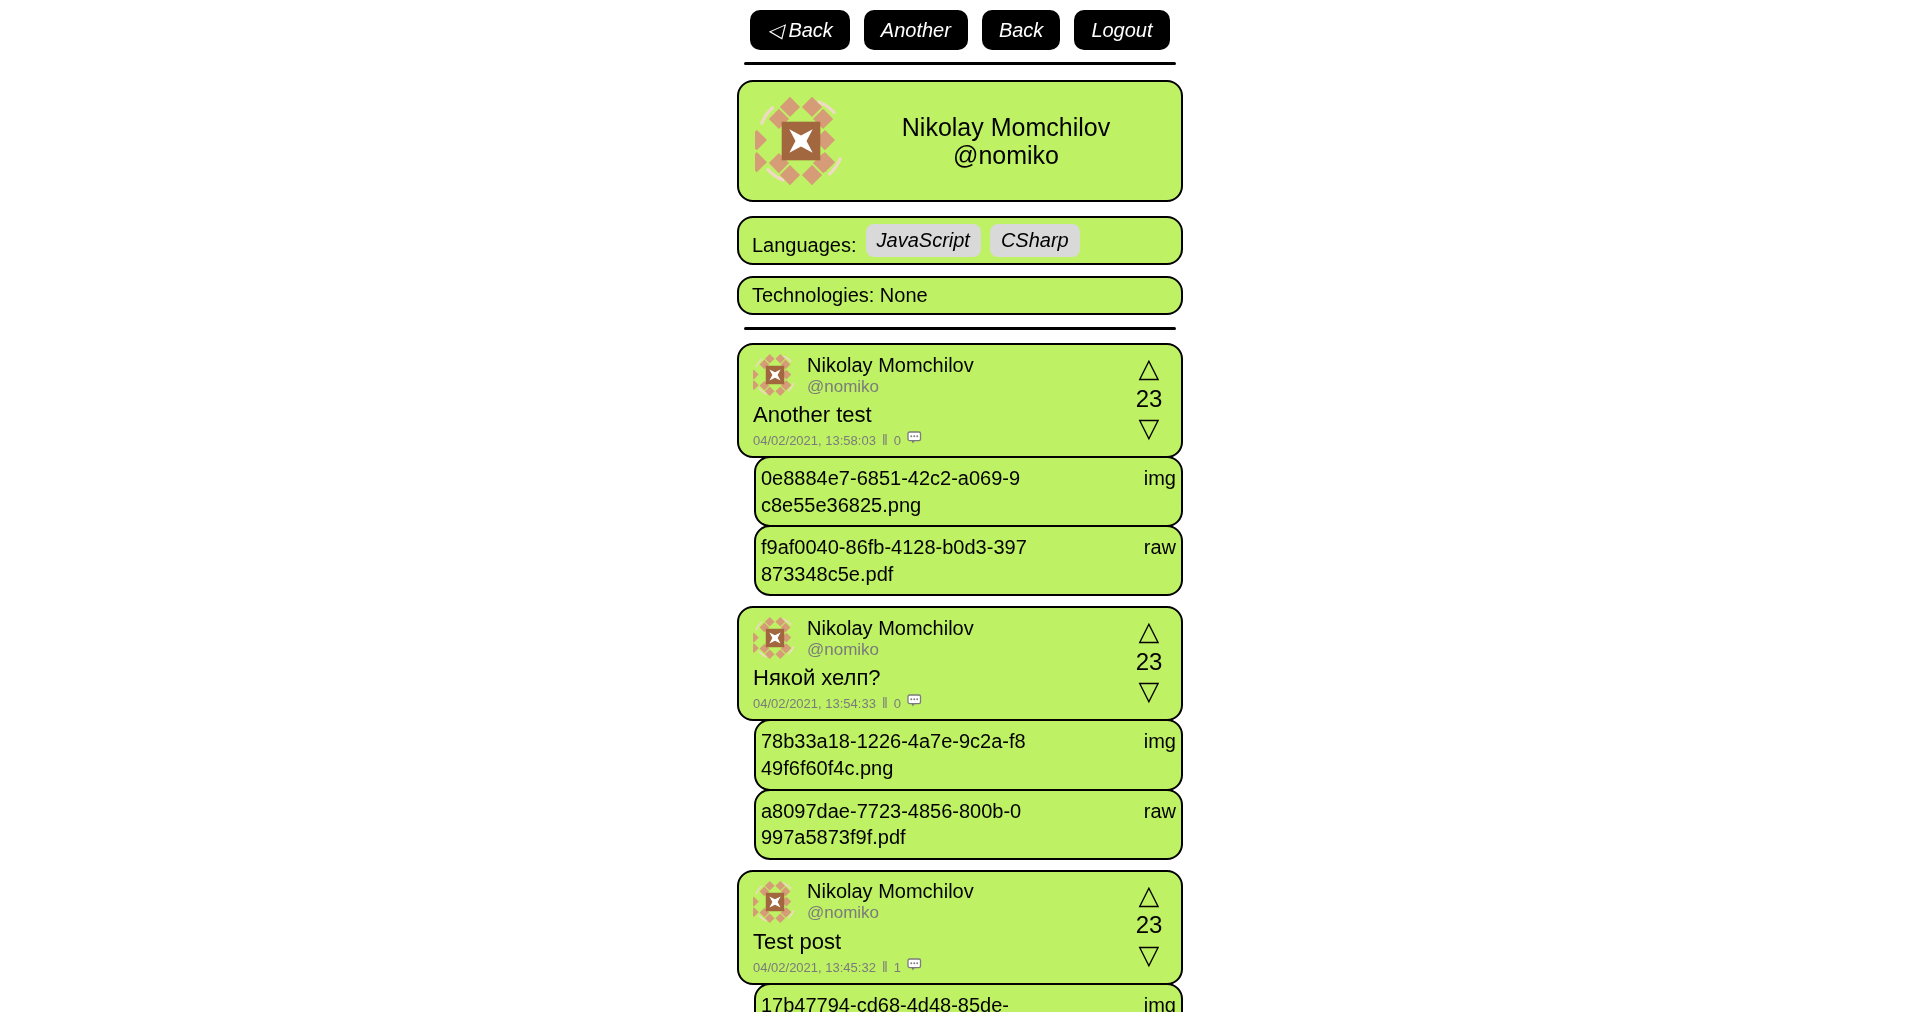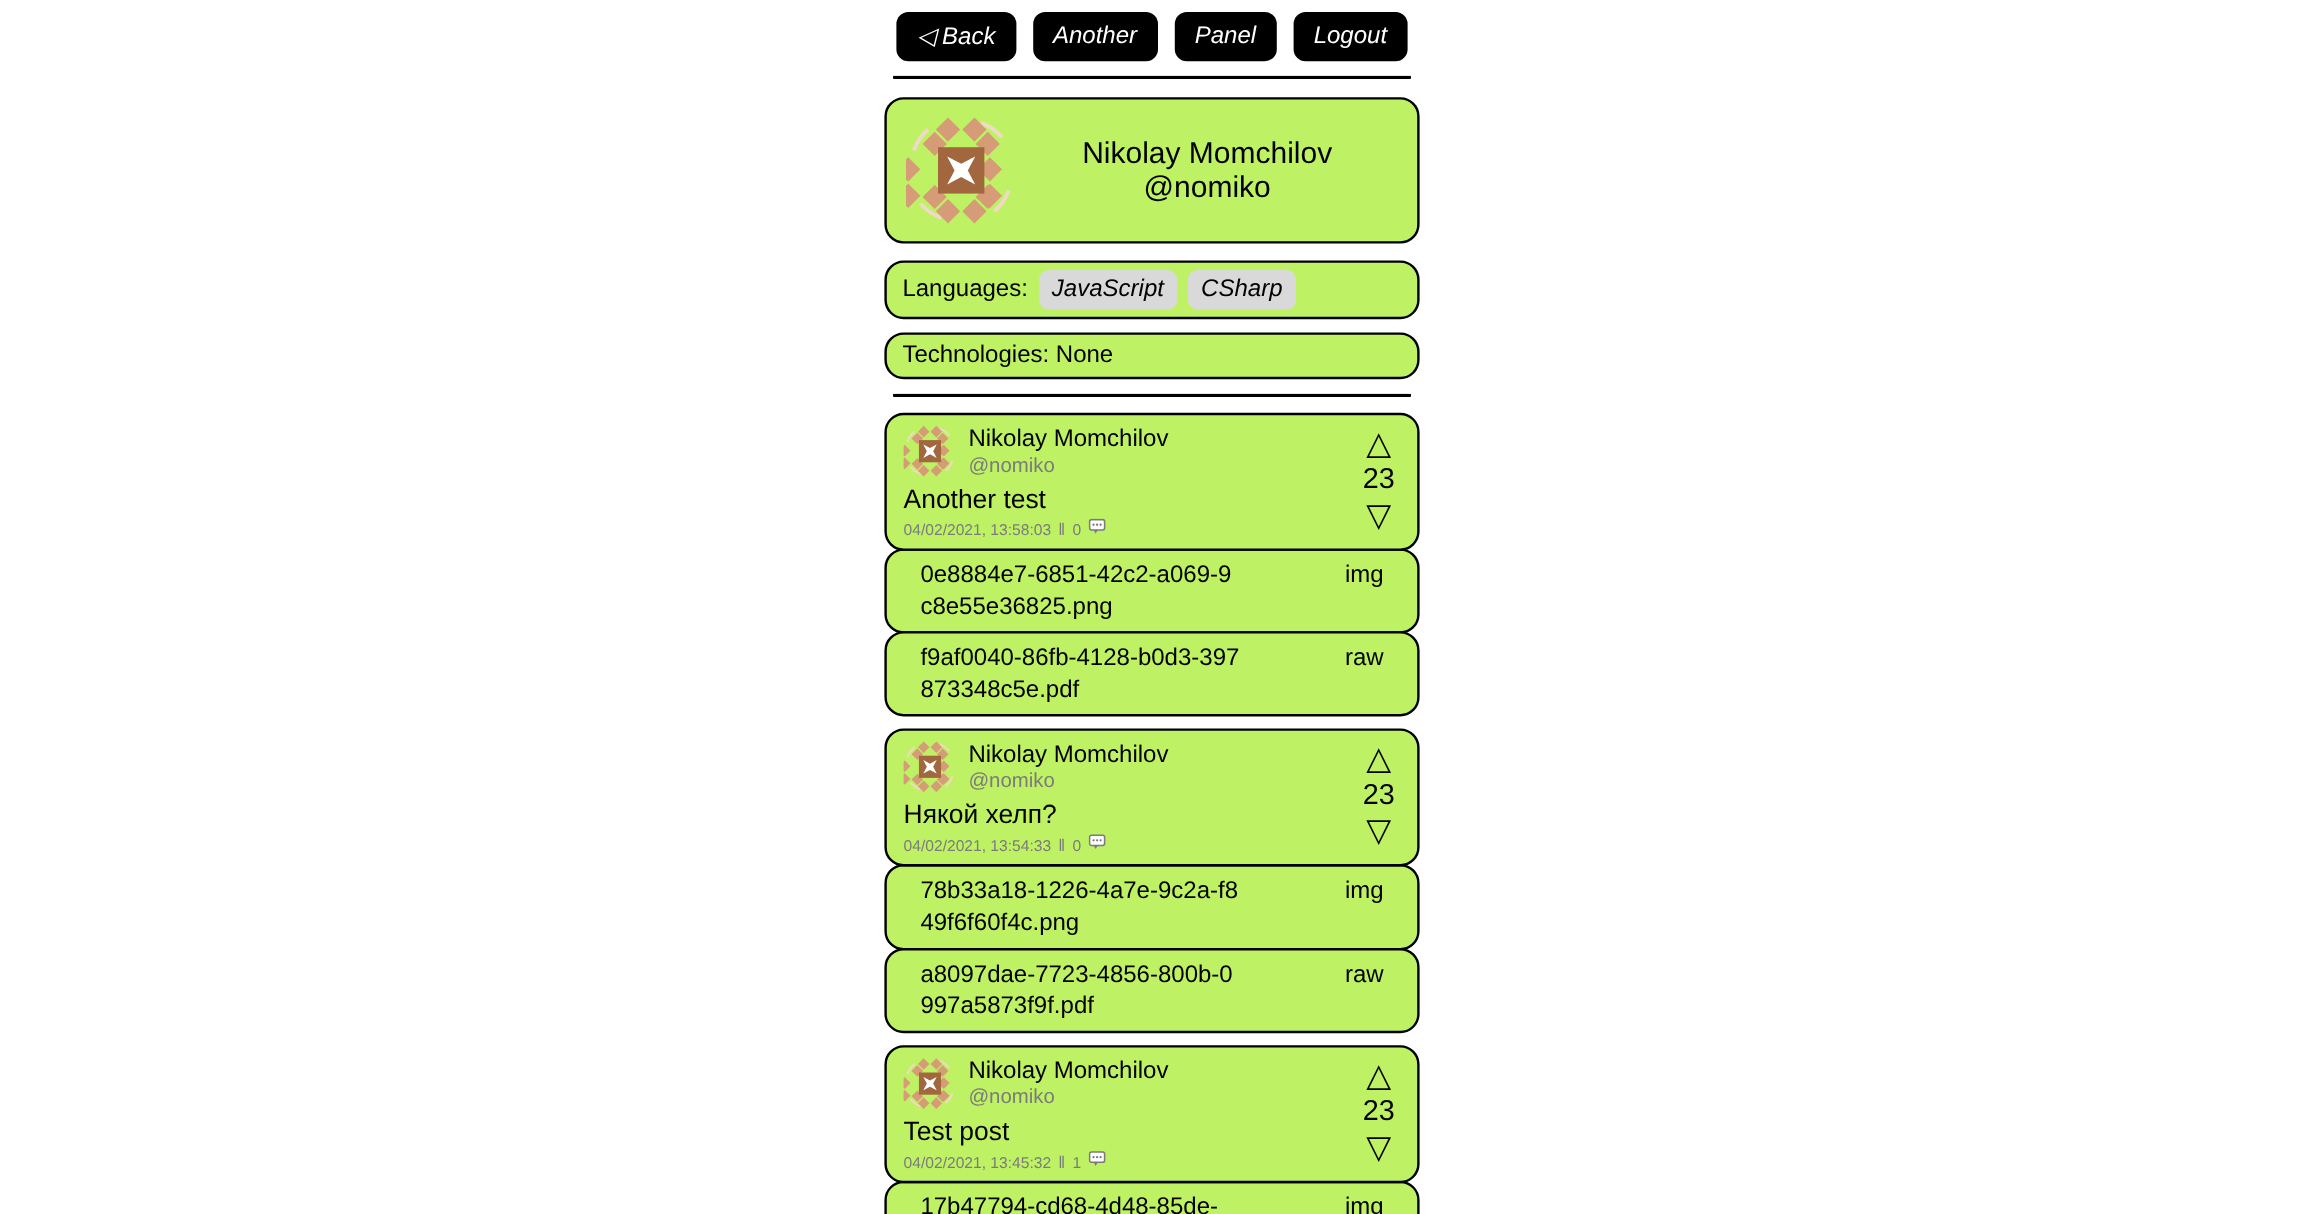--- a/index.html
+++ b/index.html
@@ -29,21 +29,21 @@
   .card{border:2px solid var(--card-border);border-radius:16px;background:#bef264;}
 
   
   .profile-card{margin-top:15px;display:flex;align-items:center;padding:13px 16px;}
   .avatar{display:block;flex:none;}
   .avatar-lg{width:92px;height:92px;}
   .avatar-sm{width:44px;height:44px;}
   .profile-names{flex:1;text-align:center;font-size:25px;line-height:1.14;}
 
   
-  .languages-card{margin-top:14px;display:flex;align-items:center;gap:9px;padding:6px 13px;font-size:20px;}
+  .languages-card{margin-top:14px;display:flex;align-items:flex-end;gap:9px;padding:6px 13px;font-size:20px;}
   .tag{background:var(--tag-bg);border-radius:8px;padding:5px 11px;cursor:pointer;font-style:italic;}
   .tech-card{margin-top:11px;padding:6px 13px;font-size:20px;}
 
   
   .posts{margin-top:13px;}
   .post{margin-bottom:10px;}
   .post-header{display:flex;padding:8px 10px 8px 14px;cursor:pointer;position:relative;z-index:1;}
   .post-main{flex:1;min-width:0;}
   .author-row{display:flex;align-items:center;gap:10px;}
   .author{font-size:20px;line-height:1.15;}
@@ -51,35 +51,35 @@
   .post-title{font-size:22px;margin:5px 0 3px;}
   .post-meta{display:flex;align-items:flex-end;gap:6px;font-size:13px;color:var(--muted-text);}
   .meta-sep{font-size:14px;}
   .vote-col{display:flex;flex-direction:column;align-items:center;justify-content:space-between;min-width:44px;padding:2px 4px 6px;}
   .vote{background:none;border:none;padding:0;font-size:27px;line-height:1;cursor:pointer;font-family:inherit;color:#000;}
   .vote-count{font-size:24px;line-height:1;}
 
   
   .attachment{
     margin-top:-2px;display:flex;justify-content:space-between;align-items:flex-start;
-    padding:7px 28px;font-size:20px;line-height:1.33;cursor:pointer;
+    padding:7px 5px;font-size:20px;line-height:1.33;cursor:pointer;margin-left:17px;
   }
   .filename{max-width:268px;word-break:break-all;}
   .filetype{flex:none;}
   .comment-icon{display:inline-block;}
 </style>
 </head>
 <body>
 
 <div class="page">
 
   <nav class="toolbar">
     <button class="btn">◁ Back</button>
     <button class="btn">Another</button>
-    <button class="btn">Panel</button>
+    <button class="btn">Back</button>
     <button class="btn">Logout</button>
   </nav>
 
   <hr class="rule">
 
   <section class="card profile-card">
     <span class="avatar avatar-lg">
   <svg viewBox="0 0 100 100" xmlns="http://www.w3.org/2000/svg">
     <g stroke="var(--avatar-light)" stroke-width="3.5" fill="none">
       <path d="M 7 32 A 45 45 0 0 1 20 13"></path>

